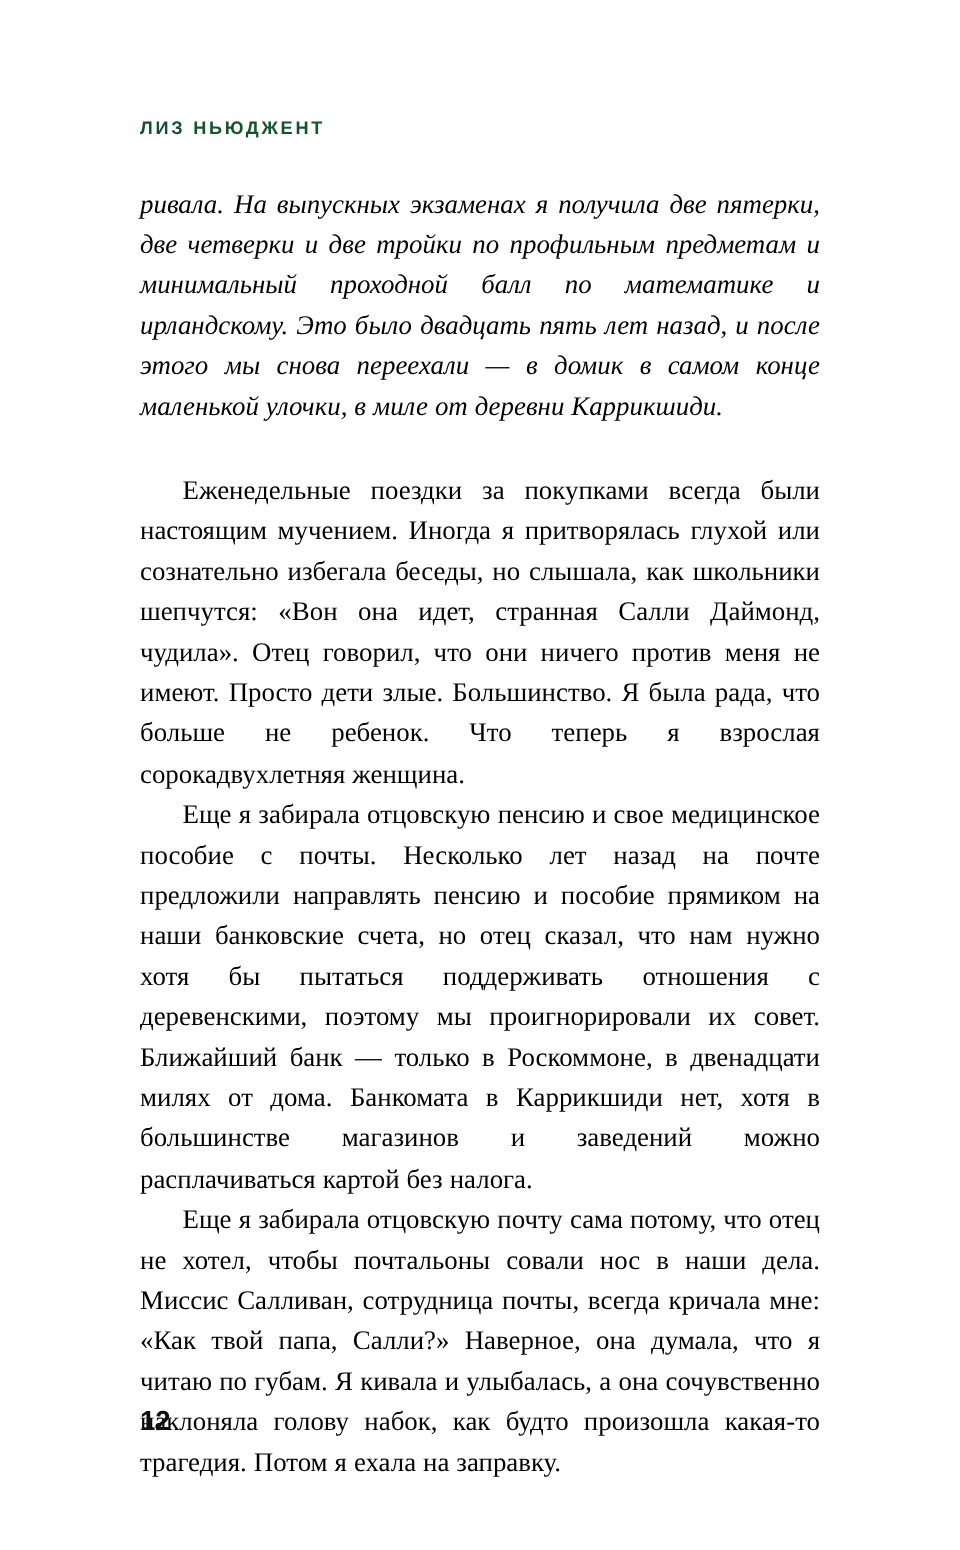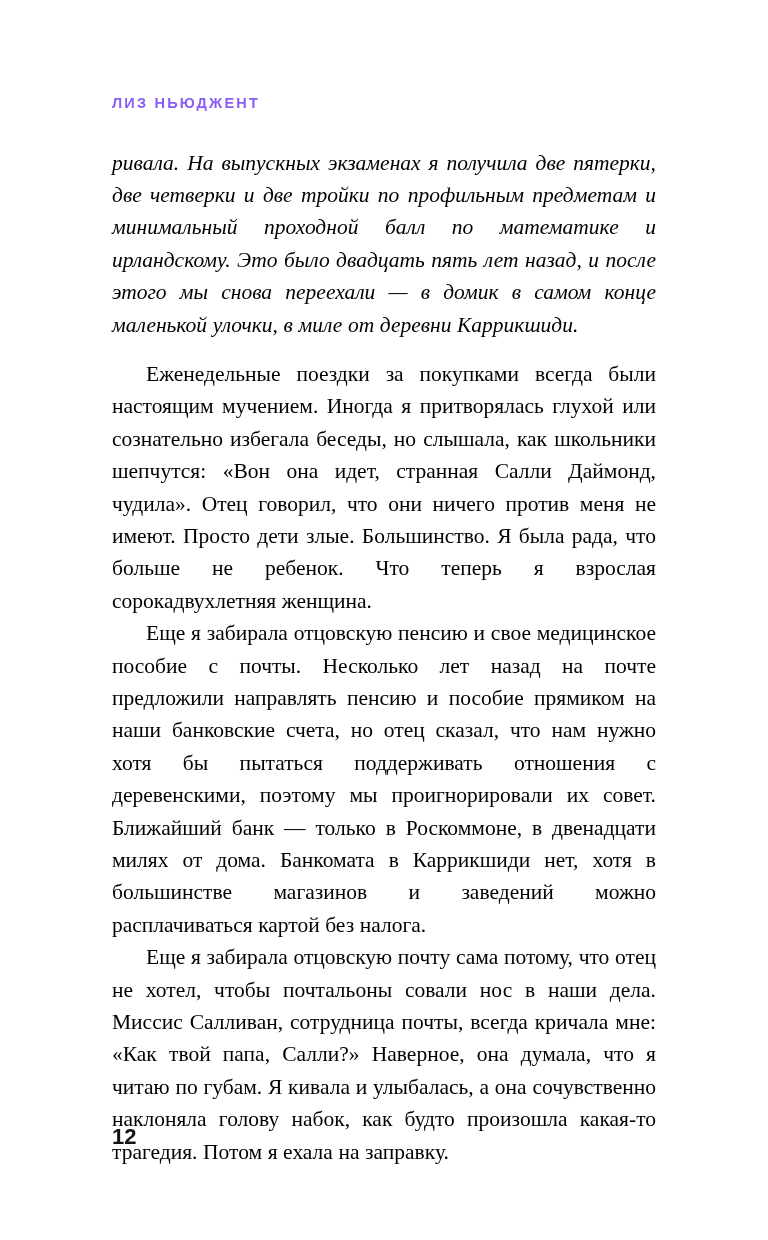--- a/index.html
+++ b/index.html
@@ -23,21 +23,21 @@
     height: 1240px;
     box-sizing: border-box;
     padding: 96px 112px 60px 112px;
   }
   .running-head {
     font-family: "Liberation Sans", sans-serif;
     font-weight: bold;
     font-size: 14.5px;
     letter-spacing: 2.2px;
     text-transform: uppercase;
-    color: #8b5cf6;
+    color: #14532d;
     margin: 0 0 36px 0;
     line-height: 1;
   }
   .body-text {
     width: 544px;
     font-size: 21.5px;
     line-height: 32.4px;
     text-align: justify;
     text-justify: inter-word;
     word-spacing: 0.2px;
@@ -45,21 +45,21 @@
   }
   .body-text p {
     margin: 0;
     text-indent: 34px;
   }
   .body-text p.cont {
     text-indent: 0;
     font-style: italic;
   }
   .body-text p.gap {
-    margin-top: 17px;
+    margin-top: 35px;
   }
   .folio {
     position: absolute;
     left: 112px;
     bottom: 92px;
     font-family: "Liberation Sans", sans-serif;
     font-weight: bold;
     font-size: 22px;
     color: #111111;
     line-height: 1;

